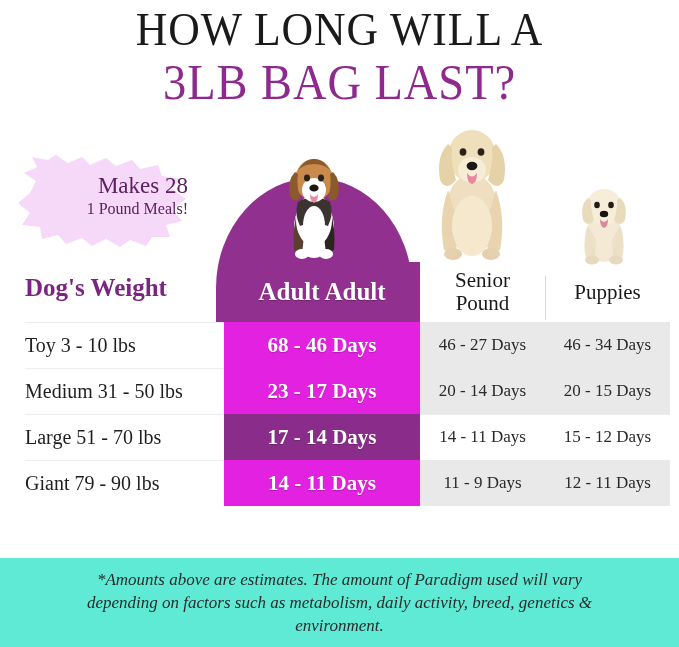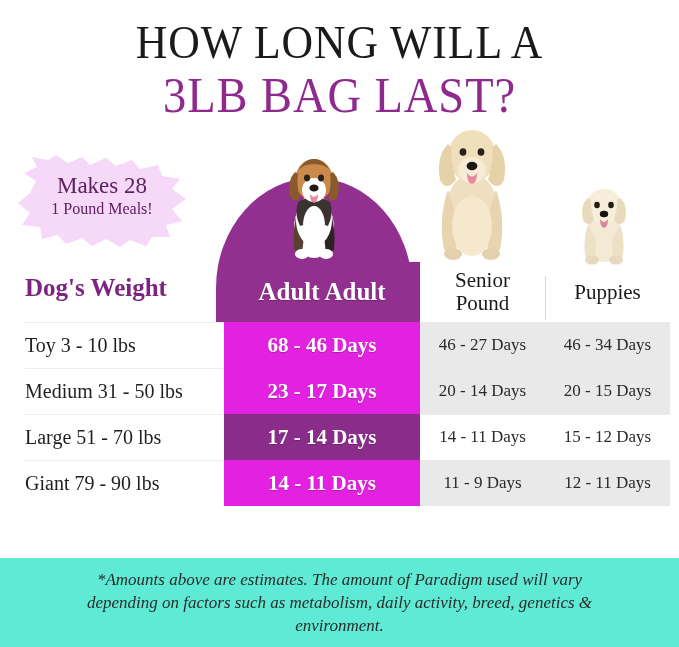--- a/index.html
+++ b/index.html
@@ -11,21 +11,21 @@
     height: 647px;
     background: #ffffff;
     font-family: "Liberation Serif", "DejaVu Serif", serif;
     overflow: hidden;
     position: relative;
   }
 
   
   .title-block {
     text-align: center;
-    padding-top: 17px;
+    padding-top: 4px;
   }
   .title-line1 {
     font-family: "Liberation Serif", "DejaVu Serif", serif;
     font-size: 47px;
     line-height: 50px;
     letter-spacing: 1px;
     color: #1a1a1a;
     font-weight: 400;
     transform: scaleX(0.93);
   }
@@ -40,21 +40,21 @@
   }
 
   
   .badge {
     position: absolute;
     left: 16px;
     top: 155px;
     width: 172px;
     height: 92px;
     color: #5d2060;
-    text-align: center;
+    text-align: right;
     z-index: 5;
   }
   .badge-svg {
     position: absolute;
     left: 0;
     top: 0;
     width: 172px;
     height: 92px;
   }
   .badge-text {

